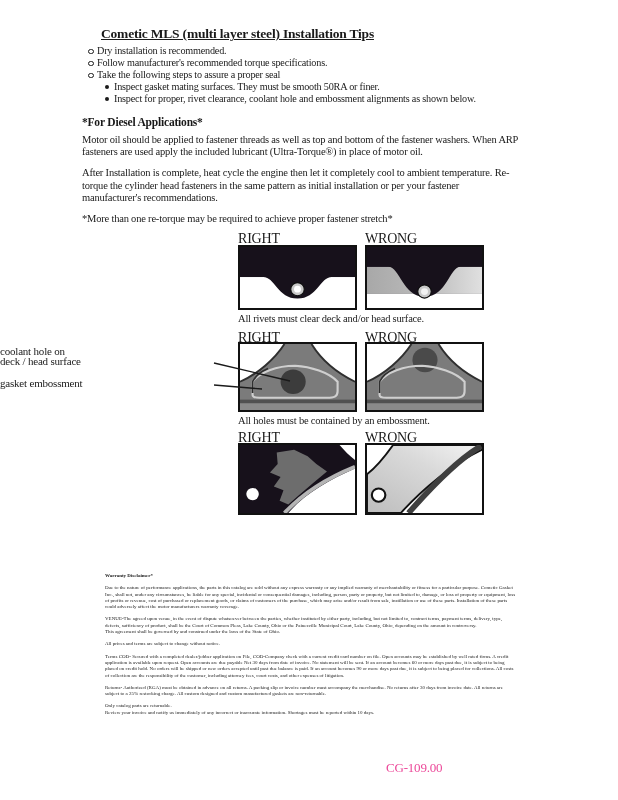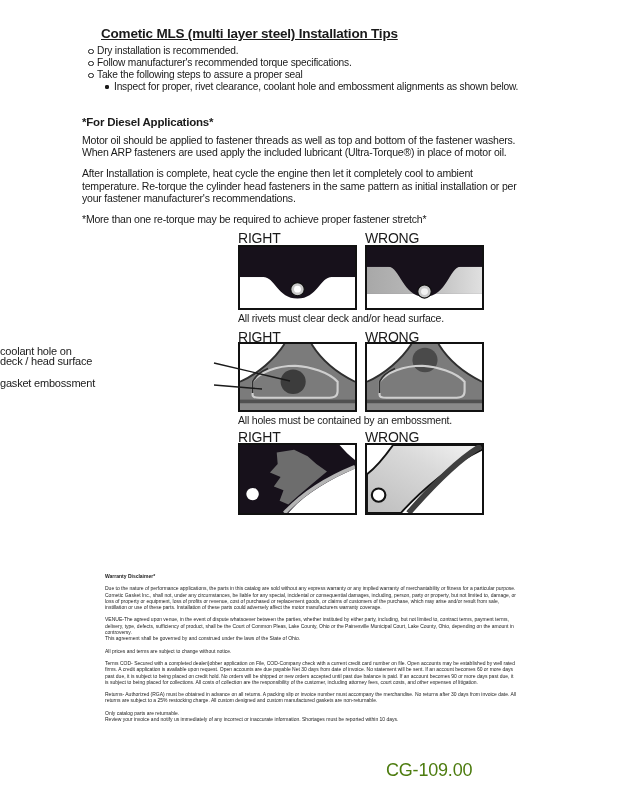--- a/index.html
+++ b/index.html
@@ -1,18 +1,18 @@
 <!DOCTYPE html>
 <html><head>
 <meta charset="utf-8">
 <style>
   html,body{margin:0;padding:0;background:#ffffff;}
   .page{
     position:relative;width:618px;height:800px;background:#ffffff;overflow:hidden;
-    font-family:Liberation Sans, sans-serif;color:#1a1a1a;
+    font-family:Liberation Serif, serif;color:#1a1a1a;
     letter-spacing:-0.2px;
   }
   
   .title{
     position:absolute;left:101px;top:26px;font-size:13.5px;font-weight:bold;
     text-decoration:underline;white-space:nowrap;
   }
   .bullets{position:absolute;left:88px;top:45px;font-size:10.2px;line-height:12px;}
   .b-item{position:relative;padding-left:9px;white-space:nowrap;}
   .b-item .ring{
@@ -35,21 +35,21 @@
   .fig-box svg{display:block;}
   .caption{position:absolute;left:238px;font-size:10.5px;line-height:11.5px;white-space:nowrap;}
   .caption.wrap{white-space:normal;width:232px;}
   .ann{position:absolute;left:0;width:211px;text-align:left;font-size:11px;line-height:10.3px;white-space:pre-line;}
   .pointer-overlay{position:absolute;left:0;top:0;pointer-events:none;}
   
   .disclaimer{position:absolute;left:105px;top:573px;width:412px;font-size:5px;line-height:6.3px;color:#1c1c1c;letter-spacing:0;}
   .disclaimer .dh{font-weight:bold;margin:0 0 6px 0;}
   .disclaimer p{margin:0 0 6px 0;white-space:pre-line;}
   
-  .footer-code{position:absolute;left:386px;top:760px;font-size:18px;color:#4d7c0f;}
+  .footer-code{position:absolute;left:386px;top:760px;font-size:13px;color:#ec4899;}
 </style>
 </head>
 <body>
 
 <div class="page">
 
   <div class="title">Cometic MLS (multi layer steel) Installation Tips</div>
 
   <div class="bullets">
     <div class="b-item">
@@ -59,20 +59,21 @@
     <div class="b-item">
       <span class="ring"></span>
       <span>Follow manufacturer's recommended torque specifications.</span>
     </div>
     <div class="b-item">
       <span class="ring"></span>
       <span>Take the following steps to assure a proper seal</span>
     </div>
     <div class="sb-item">
       <span class="dot"></span>
+      <span>Inspect gasket mating surfaces.  They must be smooth 50RA or finer.</span>
     </div>
     <div class="sb-item">
       <span class="dot"></span>
       <span>Inspect for proper, rivet clearance, coolant hole and embossment alignments as shown below.</span>
     </div>
   </div>
 
   <div class="diesel">
     <div class="diesel-h">*For Diesel Applications*</div>
     <p>Motor oil should be applied to fastener threads as well as top and bottom of the fastener washers. When ARP fasteners are used apply the included lubricant (Ultra-Torque®) in place of motor oil.</p>

